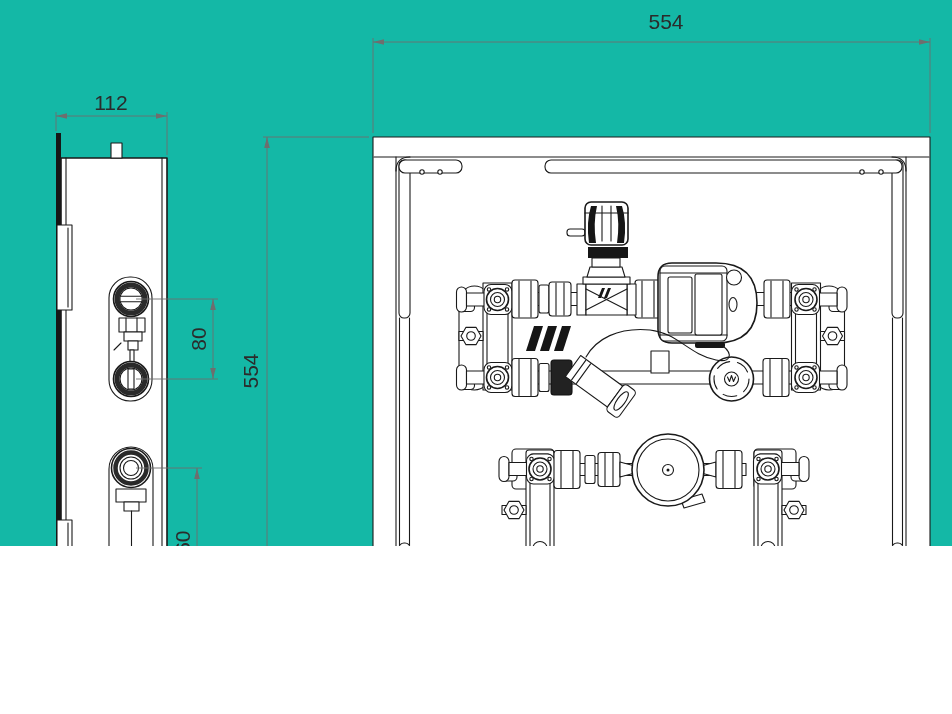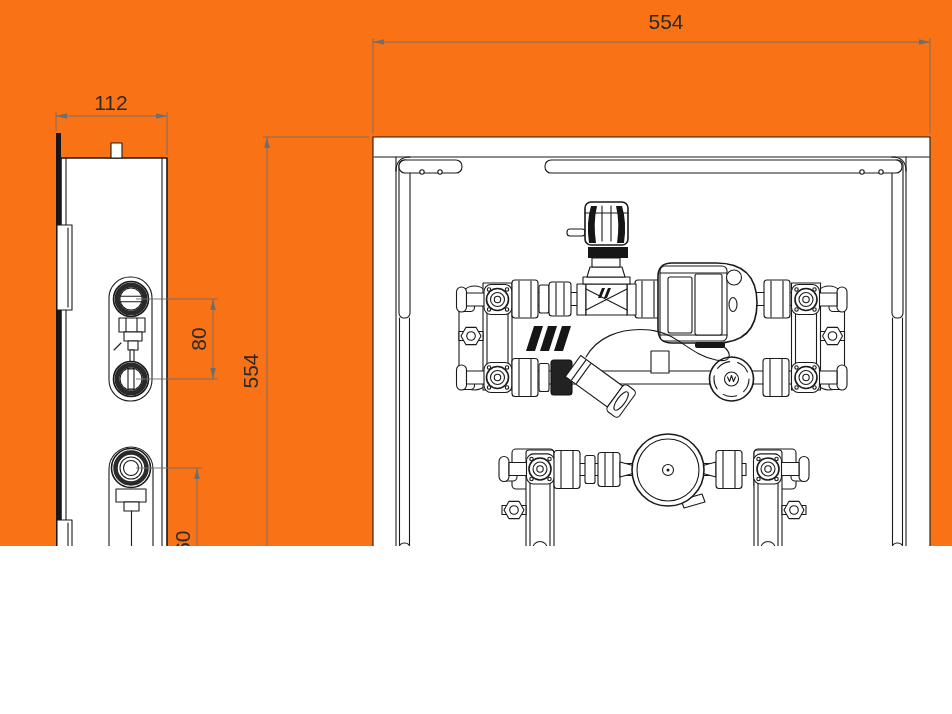--- a/index.html
+++ b/index.html
@@ -1,16 +1,16 @@
 <!DOCTYPE html>
 <html><head>
 <meta charset="utf-8">
 <style>
   html,body { margin:0; padding:0; background:#fff; }
-  .stage { width:952px; height:546px; background:#f97316; position:relative; overflow:hidden; }
+  .stage { width:952px; height:546px; background:#14b8a6; position:relative; overflow:hidden; }
   svg { display:block; }
   .fw  { fill:#ffffff; stroke:#1a1a1a; stroke-width:1.1; stroke-linejoin:round; }
   .fw16{ fill:#ffffff; stroke:#1a1a1a; stroke-width:1.6; stroke-linejoin:round; }
   .ln  { fill:none; stroke:#1a1a1a; stroke-width:1.1; stroke-linecap:round; stroke-linejoin:round; }
   .blk { fill:#161616; stroke:none; }
   .dkr { fill:none; stroke:#2a2a2a; }
   .dim { fill:none; stroke:#6e6e6e; stroke-width:0.9; }
   .dimarr { fill:#6e6e6e; stroke:none; }
   .dimtxt { font-family:"Liberation Sans", sans-serif; font-size:21px; fill:#2b2b2b; }
 </style>

